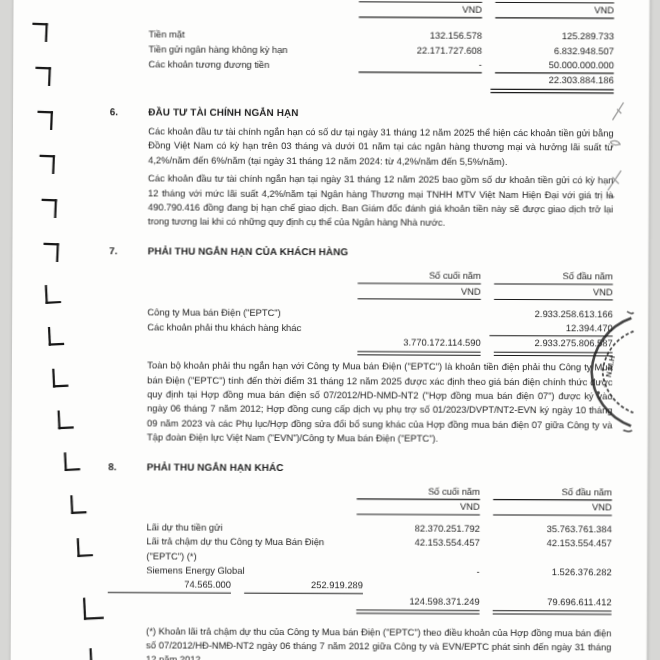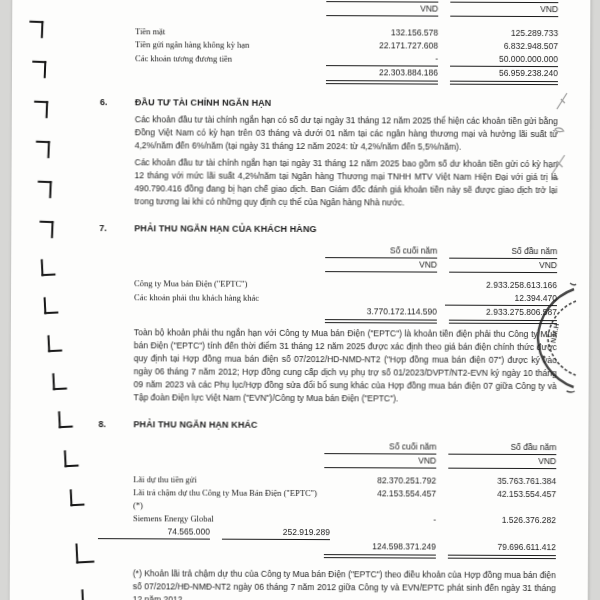--- a/index.html
+++ b/index.html
@@ -23,21 +23,21 @@
   .bm.tr{border-top:2.2px solid #161616;border-right:2.4px solid #161616;transform:rotate(2deg);}
   .bm.bl{border-bottom:2.2px solid #161616;border-left:2.4px solid #161616;transform:rotate(-3deg);}
   
   .content{position:absolute;left:88px;right:33px;top:0;padding-top:2px;font-size:8.5px;line-height:13px;}
   .sec{display:flex;margin-top:13px;}
   .sec-no{width:35px;font-weight:700;font-size:9px;}
   .sec-title{flex:1;font-weight:700;font-size:9px;letter-spacing:.1px;}
   p.para{margin:4px 0 0 35px;text-align:justify;}
   
   .trow,.thead{display:flex;align-items:flex-end;}
-  .tlabel{flex:1;padding-left:35px;font-family:Liberation Serif, serif;}
+  .tlabel{flex:1;padding-left:35px;}
   .tc1{width:112px;text-align:right;}
   .tc2{width:108px;text-align:right;margin-left:12px;}
   .th{border-bottom:1px solid #1b1b1b;font-weight:400;}
   .cut{margin-top:-6px;}
   .gap6{height:6px;} .gap10{height:10px;}
   .ul .tc1,.ul .tc2{border-bottom:1px solid #1b1b1b;}
   .tot .tc1,.tot .tc2{border-bottom:4px double #1b1b1b;padding-bottom:1px;} .mt14{margin-top:14px;} .mt8{margin-top:8px;} .mt12{margin-top:12px;}
   .footnote{margin:10px 0 0 35px;text-align:justify;}
   
   .stamp{position:absolute;right:12px;top:288px;opacity:.85;}
@@ -103,21 +103,20 @@
         <div class="tc2">6.832.948.507</div>
       </div>
       <div class="trow ul">
         <div class="tlabel">Các khoản tương đương tiền</div>
         <div class="tc1">-</div>
         <div class="tc2">50.000.000.000</div>
       </div>
       <div class="trow tot">
         <div class="tlabel"></div>
         <div class="tc1">22.303.884.186</div>
-        <div class="tc2">56.959.238.240</div>
       </div>
     </div>
 
     <div class="sec">
       <div class="sec-no">6.</div>
       <div class="sec-title">ĐẦU TƯ TÀI CHÍNH NGẮN HẠN</div>
     </div>
     <p class="para">Các khoản đầu tư tài chính ngắn hạn có số dư tại ngày 31 tháng 12 năm 2025 thể hiện các khoản tiền gửi bằng Đồng Việt Nam có kỳ hạn trên 03 tháng và dưới 01 năm tại các ngân hàng thương mại và hưởng lãi suất từ 4,2%/năm đến 6%/năm (tại ngày 31 tháng 12 năm 2024: từ 4,2%/năm đến 5,5%/năm).</p>
     <p class="para mt12">Các khoản đầu tư tài chính ngắn hạn tại ngày 31 tháng 12 năm 2025 bao gồm số dư khoản tiền gửi có kỳ hạn 12 tháng với mức lãi suất 4,2%/năm tại Ngân hàng Thương mại TNHH MTV Việt Nam Hiện Đại với giá trị là 490.790.416 đồng đang bị hạn chế giao dịch. Ban Giám đốc đánh giá khoản tiền này sẽ được giao dịch trở lại trong tương lai khi có những quy định cụ thể của Ngân hàng Nhà nước.</p>
 

